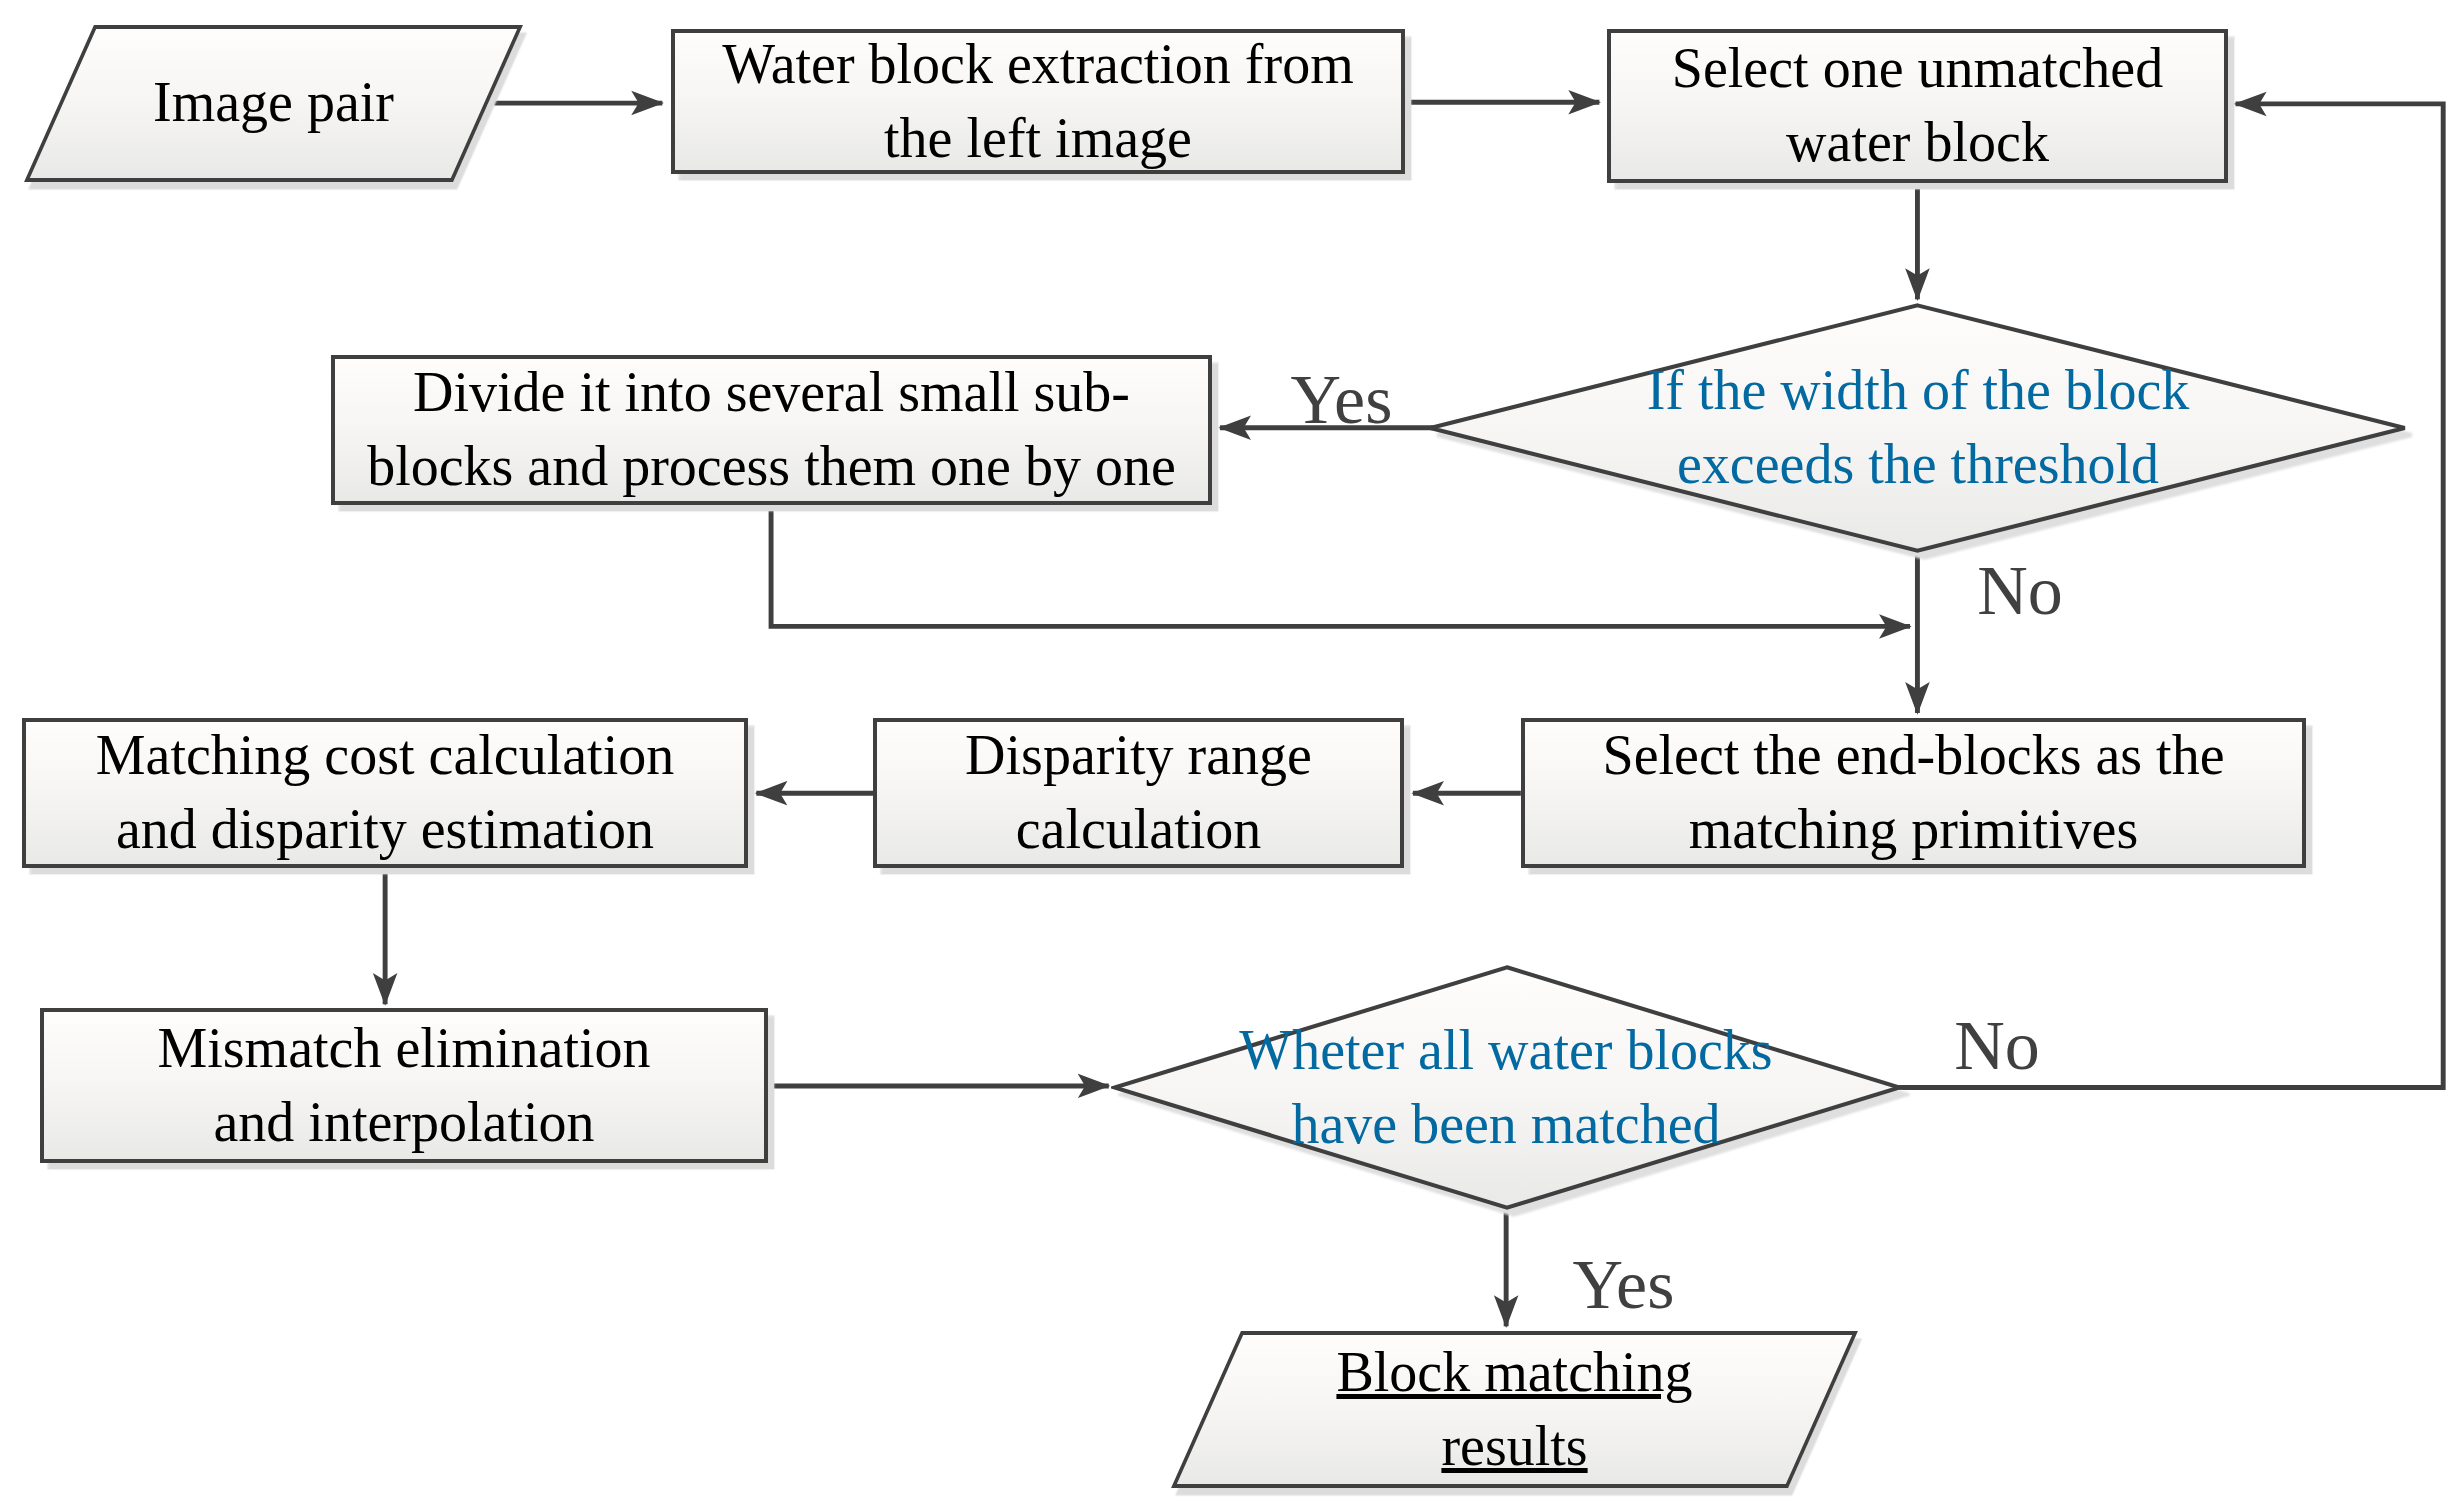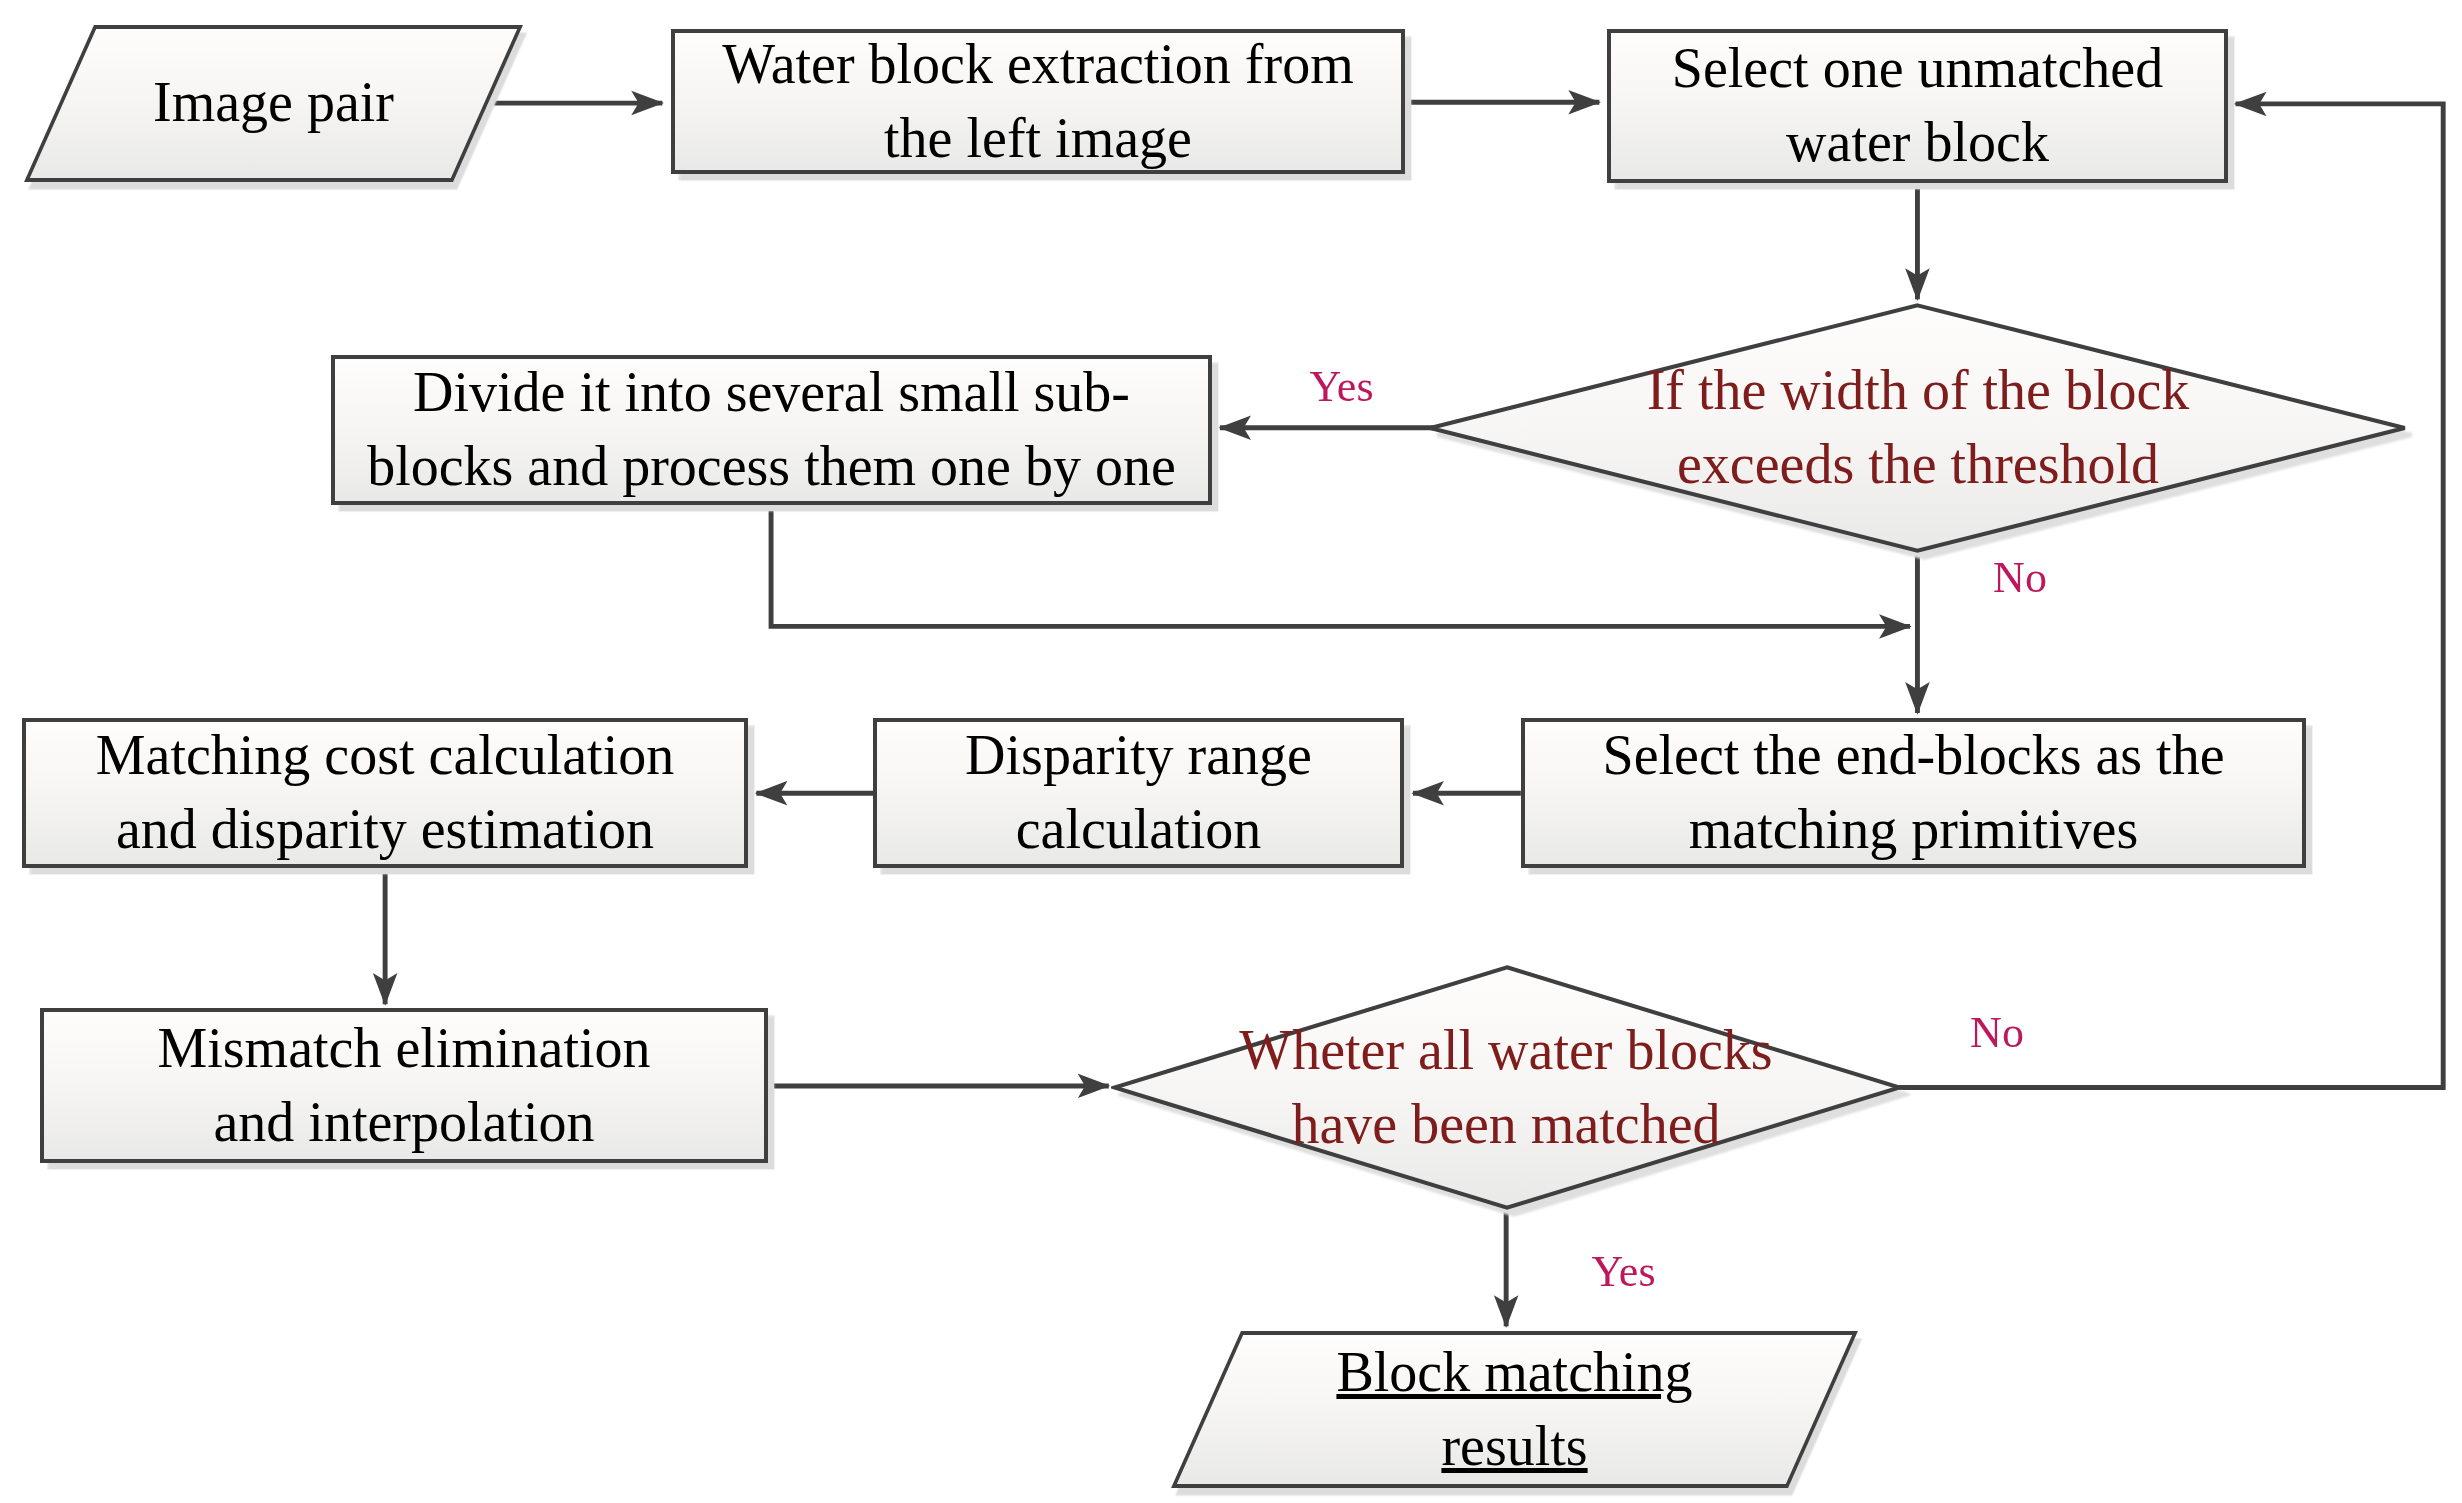--- a/index.html
+++ b/index.html
@@ -61,26 +61,26 @@
   .diamond-svg {
     position: absolute;
     filter: drop-shadow(7.4px 7.4px 0.8px #dfdfdf);
   }
   .diamond-label {
     position: absolute;
     text-align: center;
     white-space: pre-line;
     font-size: 56px;
     line-height: 1.32;
-    color: #7f1d1d;
+    color: #0369a1;
   }
   .edge-label {
     position: absolute;
-    font-size: 44px;
-    color: #be185d;
+    font-size: 70px;
+    color: #404040;
     text-align: center;
     line-height: 1;
   }
 </style>
 </head>
 <body>
 
 <div class="canvas">
 
   <svg class="connectors" viewBox="0 0 3011 1838" width="2462" height="1503">

